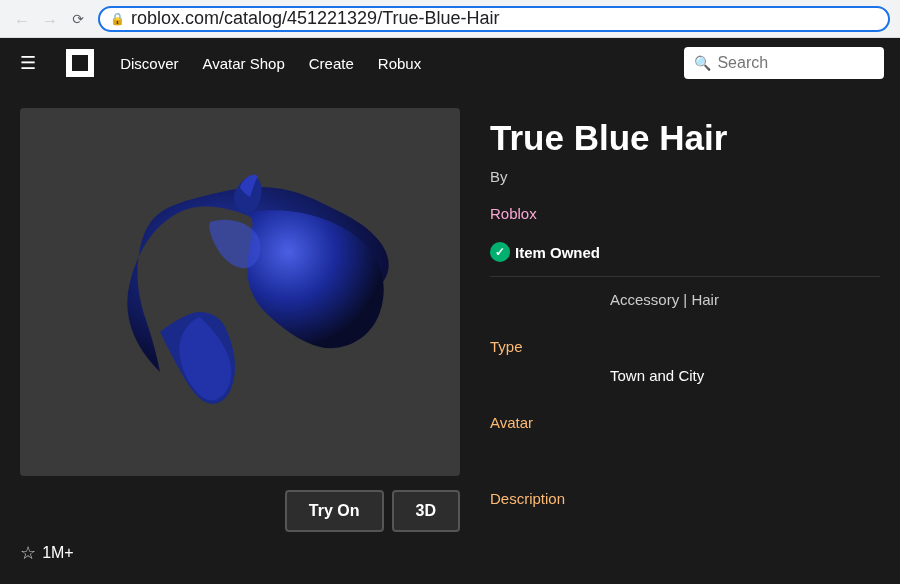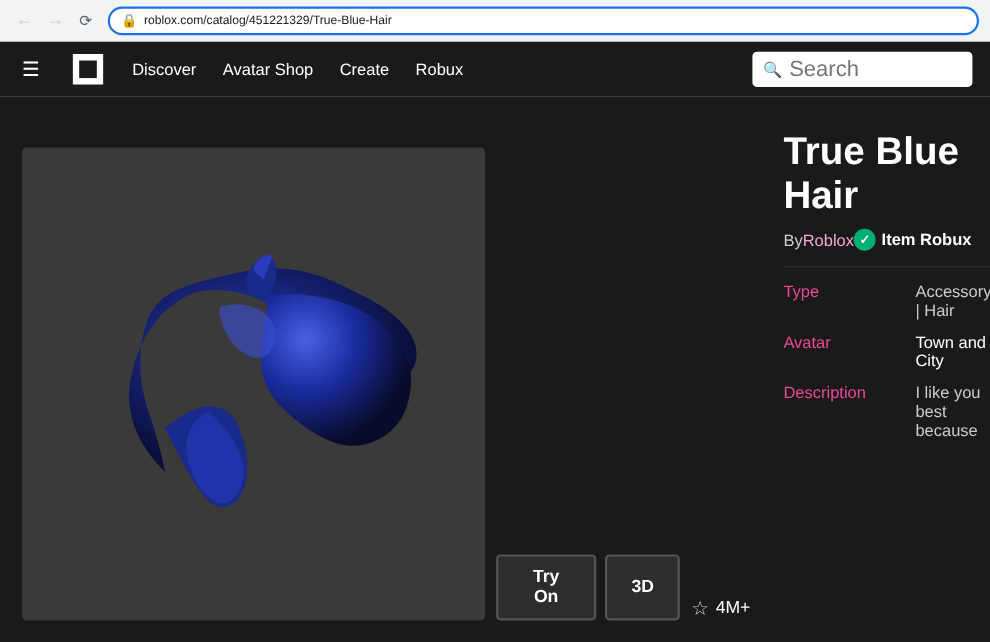--- a/index.html
+++ b/index.html
@@ -64,21 +64,21 @@
       color: #202124;
       display: flex;
       align-items: center;
       gap: 6px;
     }
     .lock-icon {
       color: #5f6368;
       font-size: 12px;
     }
     .address-text {
-      font-size: 11px;
+      font-size: 18px;
       color: #202124;
     }
 
     
     .navbar {
       background: #1a1a1a;
       height: 50px;
       display: flex;
       align-items: center;
       padding: 0 16px;
@@ -122,41 +122,40 @@
       width: 200px;
       height: 32px;
     }
     .search-icon {
       color: #888;
       font-size: 14px;
     }
     .search-input {
       border: none;
       outline: none;
-      font-size: 20px;
+      font-size: 16px;
       color: #be185d;
       width: 100%;
       background: transparent;
     }
 
     
     .main-content {
       background: #1a1a1a;
       display: flex;
       padding: 20px;
       gap: 30px;
       height: calc(584px - 38px - 50px);
     }
 
     
     .item-preview-section {
       display: flex;
-      flex-direction: row;
+      flex-direction: column;
       gap: 10px;
-      align-items: flex-end;
     }
     .item-image-container {
       width: 440px;
       height: 430px;
       background: #3a3a3a;
       border-radius: 4px;
       display: flex;
       align-items: center;
       justify-content: center;
       position: relative;
@@ -204,25 +203,26 @@
       padding-top: 10px;
     }
     .item-title {
       font-size: 35px;
       font-weight: 700;
       color: #fff;
       margin-bottom: 10px;
     }
     .item-creator {
       display: flex;
-      align-items: flex-end;
-      gap: 0;
+      align-items: flex-start;
+      gap: 20px;
       margin-bottom: 14px;
       font-size: 15px;
       color: #ccc;
+      flex-direction: column;
     }
     .creator-name {
       color: #f9a8d4;
       font-weight: 500;
     }
     .owned-badge {
       display: flex;
       align-items: center;
       gap: 5px;
       color: #fff;
@@ -250,23 +250,24 @@
       display: flex;
       flex-direction: column;
       gap: 12px;
     }
     .meta-row {
       display: flex;
       gap: 20px;
       font-size: 15px;
     }
     .meta-label {
-      color: #ec4899;
+      color: #fdba74;
       width: 100px;
       flex-shrink: 0;
+      margin-top: 47px;
     }
     .meta-value {
       color: #ccc;
     }
     .meta-value.bold {
       font-weight: 400;
       color: #fff;
     }
     .divider {
       border: none;
@@ -343,44 +344,43 @@
         <path d="M155,60 C160,50 168,42 175,45 C182,48 183,58 180,68 C177,78 170,83 163,80 C156,77 152,68 155,60 Z" fill="#1a2a8a"></path>
         <path d="M160,55 C164,46 172,40 178,44 C175,50 172,58 170,65 C165,62 161,58 160,55 Z" fill="#2a3abd"></path>
       </svg>
     </div>
     <div class="action-buttons">
       <button class="action-btn">Try On</button>
       <button class="action-btn">3D</button>
     </div>
     <div class="item-stats">
       <span class="star-icon">☆</span>
-      <span>4M+</span>
+      <span>1M+</span>
     </div>
   </div>
 
   <div class="item-details">
     <h1 class="item-title">True Blue Hair</h1>
     <div class="item-creator">
       <span>By</span>
       <span class="creator-name">Roblox</span>
       <div class="owned-badge">
         <div class="owned-check">✓</div>
-        <span>Item Robux</span>
+        <span>Item Owned</span>
       </div>
     </div>
     <hr class="divider">
     <div class="item-meta">
       <div class="meta-row">
         <span class="meta-label">Type</span>
         <span class="meta-value">Accessory | Hair</span>
       </div>
       <div class="meta-row">
         <span class="meta-label">Avatar</span>
         <span class="meta-value bold">Town and City</span>
       </div>
       <div class="meta-row">
         <span class="meta-label">Description</span>
-        <span class="meta-value">I like you best because</span>
       </div>
     </div>
   </div>
 
 </div>
 
 </body></html>

